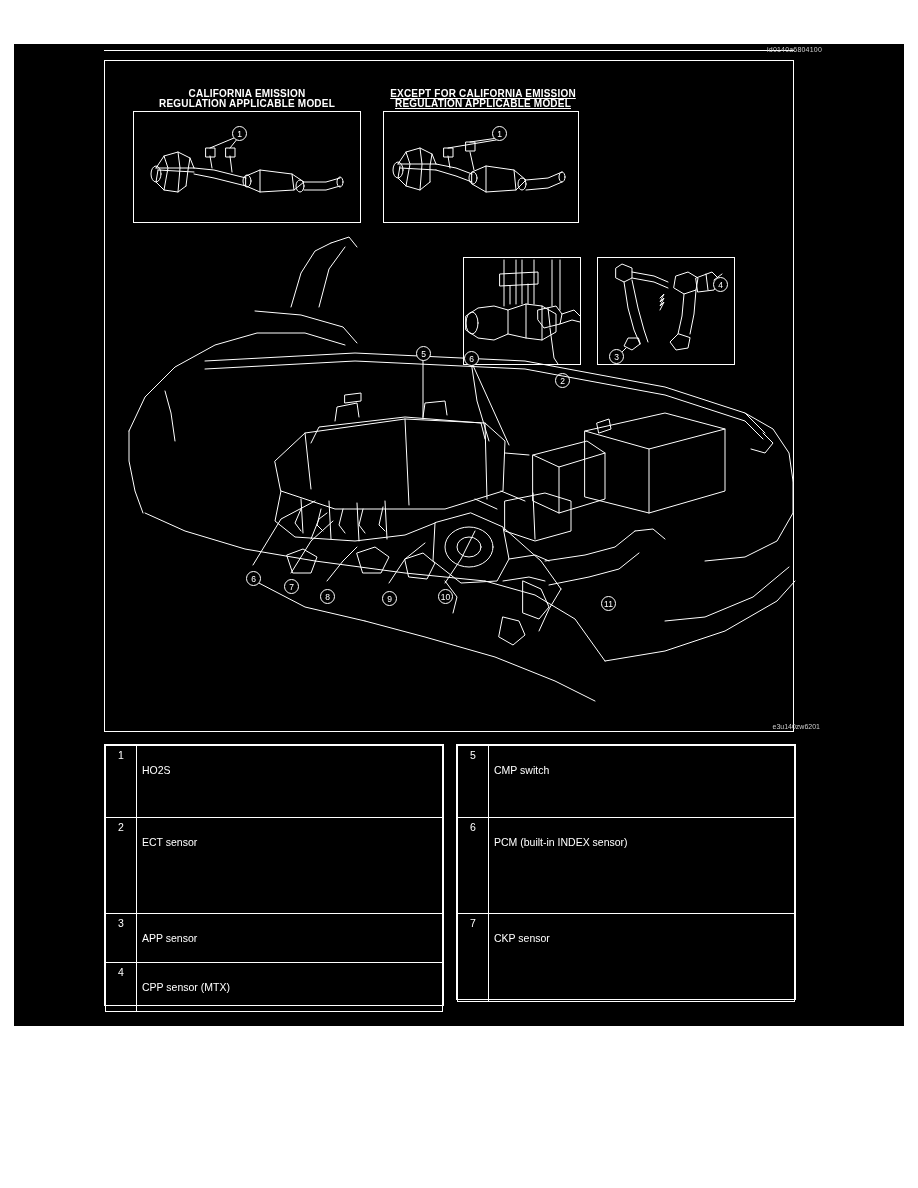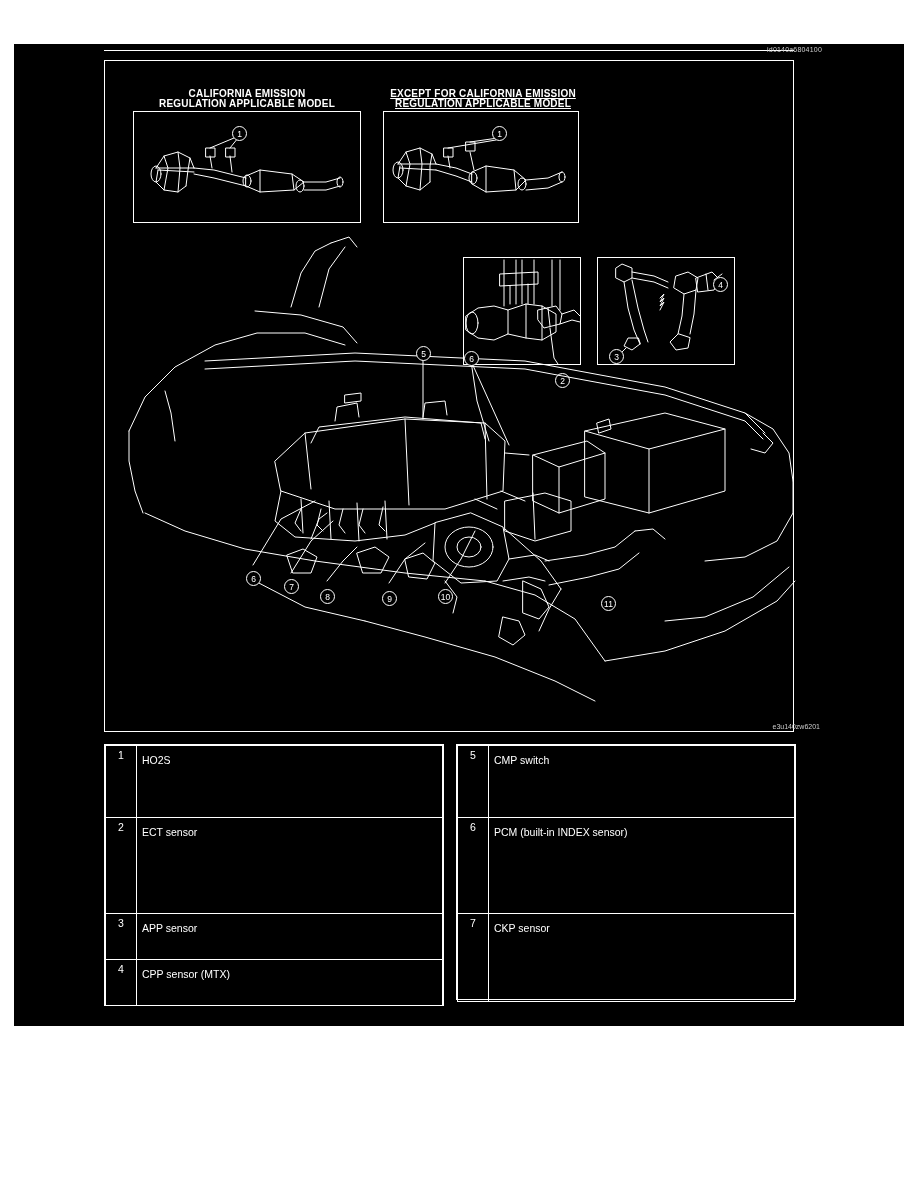--- a/index.html
+++ b/index.html
@@ -134,21 +134,21 @@
     width: 100%;
     height: 100%;
     border-collapse: collapse;
     table-layout: fixed;
   }
   .legend td {
     border: 1px solid #ffffff;
     color: #ffffff;
     font-size: 10.5px;
     vertical-align: top;
-    padding: 8px 5px;
+    padding: 18px 5px;
   }
   .legend td.num {
     width: 26px;
     text-align: center;
     padding: 3px 2px;
   }
   #legend-left { left: 104px; top: 744px; width: 340px; height: 262px; }
   #legend-right { left: 456px; top: 744px; width: 340px; height: 256px; }
 </style>
 </head>

